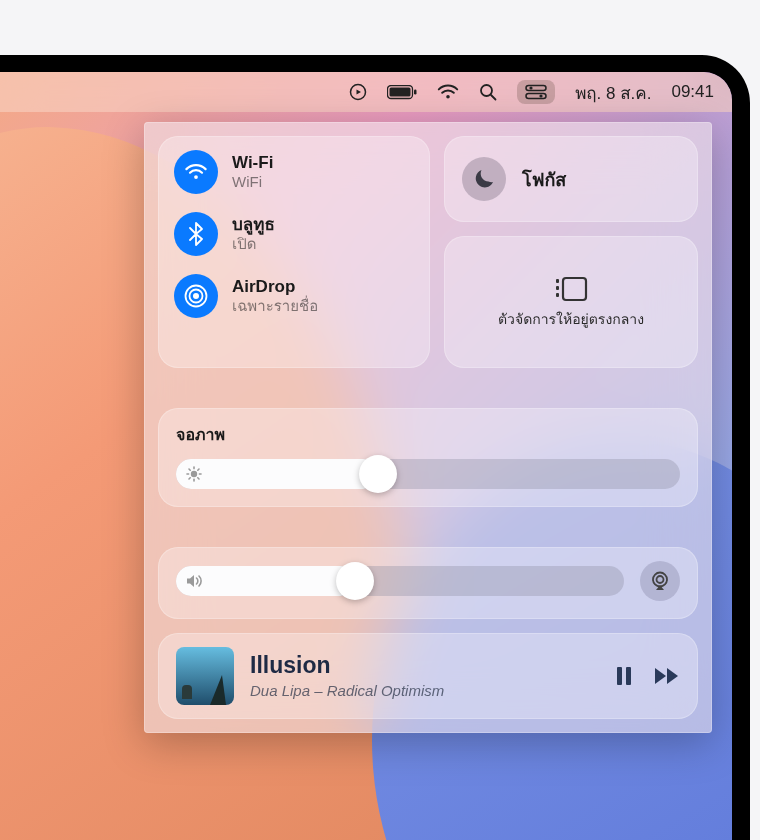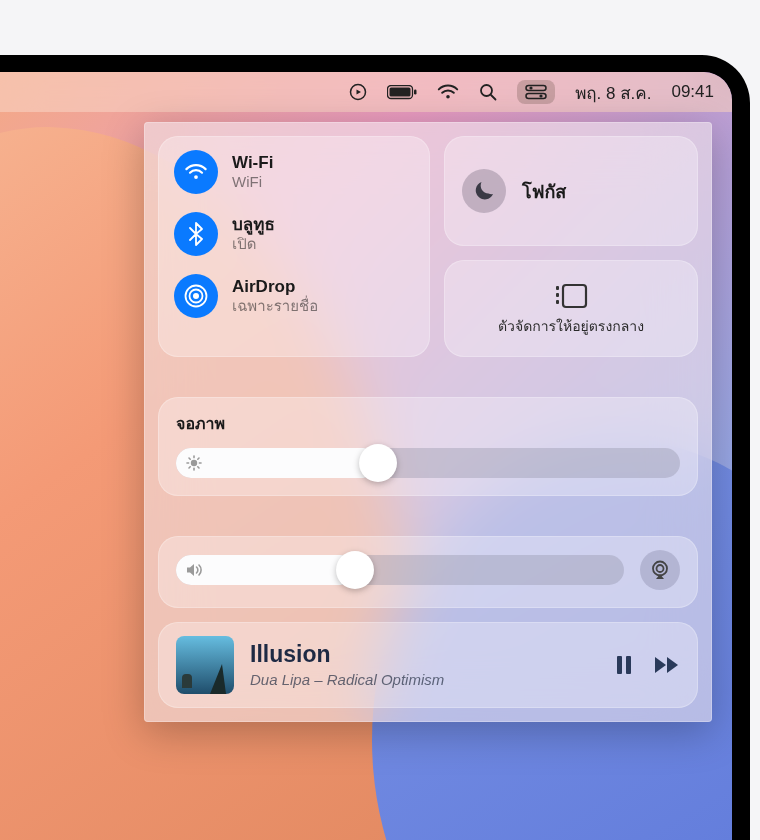--- a/index.html
+++ b/index.html
@@ -146,41 +146,41 @@
     font-weight: 600;
     color: #1a1a1a;
   }
   .conn-sub {
     font-size: 15px;
     color: rgba(30,30,30,0.55);
   }
 
   .focus {
     padding: 0 18px;
-    height: 110px;
+    height: 86px;
     display: flex;
     align-items: center;
     gap: 16px;
   }
   .focus .circle {
     background: rgba(120, 110, 130, 0.38);
   }
   .focus-label {
     font-size: 18px;
     font-weight: 600;
     color: #1a1a1a;
   }
 
   .sm-row {
     display: flex;
     gap: 14px;
   }
   .sm-card {
     flex: 1;
-    height: 97px;
+    height: 132px;
     display: flex;
     flex-direction: column;
     align-items: center;
     justify-content: center;
     gap: 8px;
     padding: 6px;
   }
   .sm-label {
     font-size: 14px;
     text-align: center;

